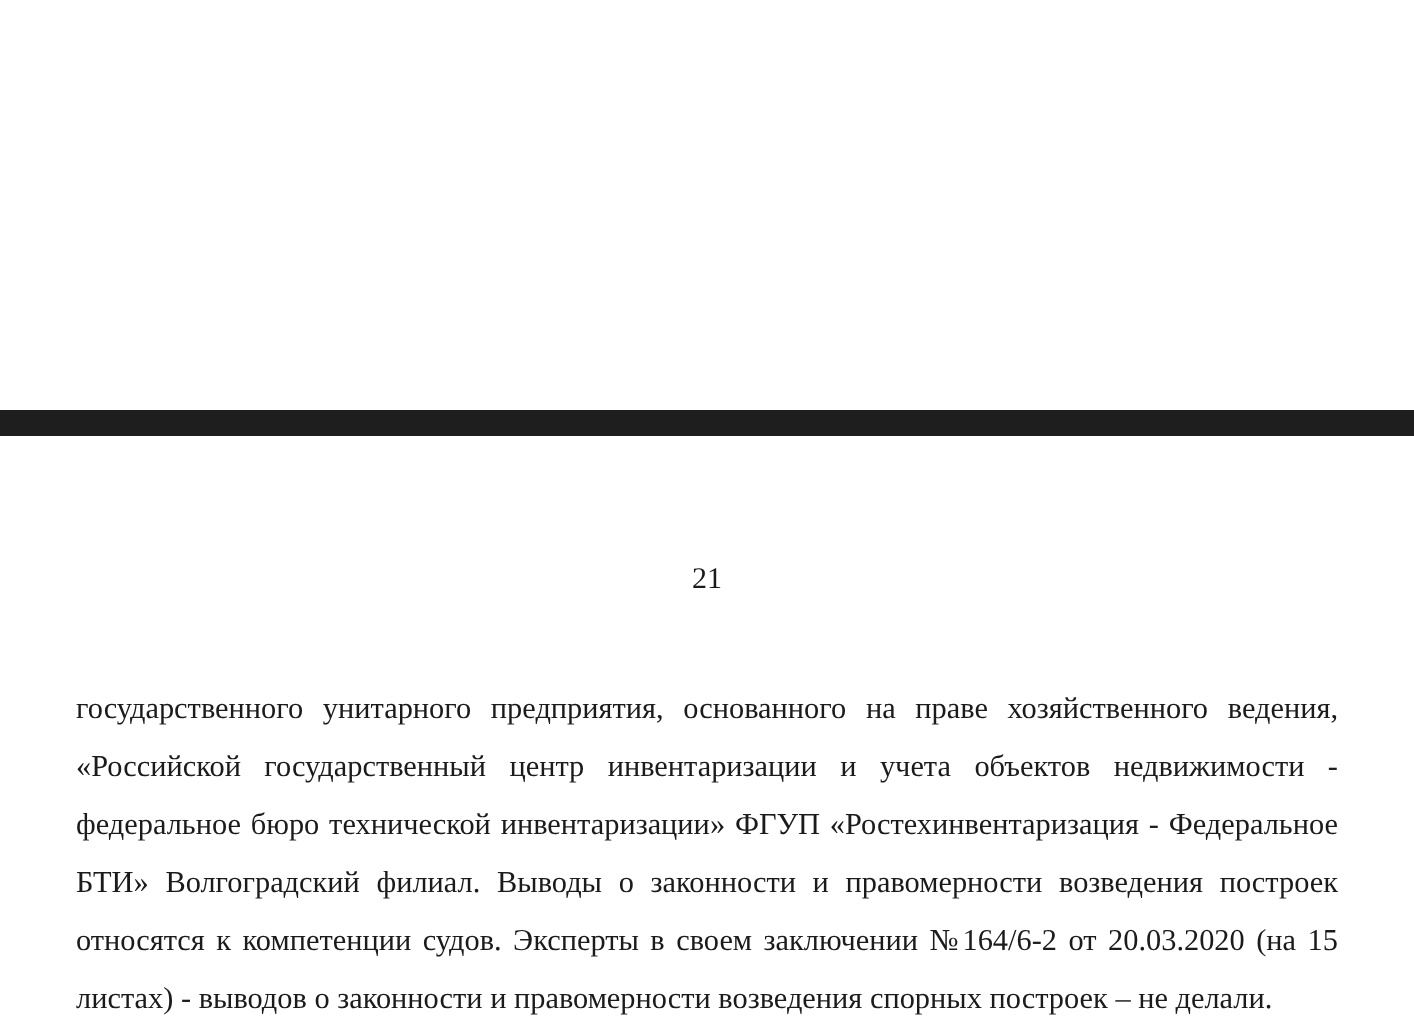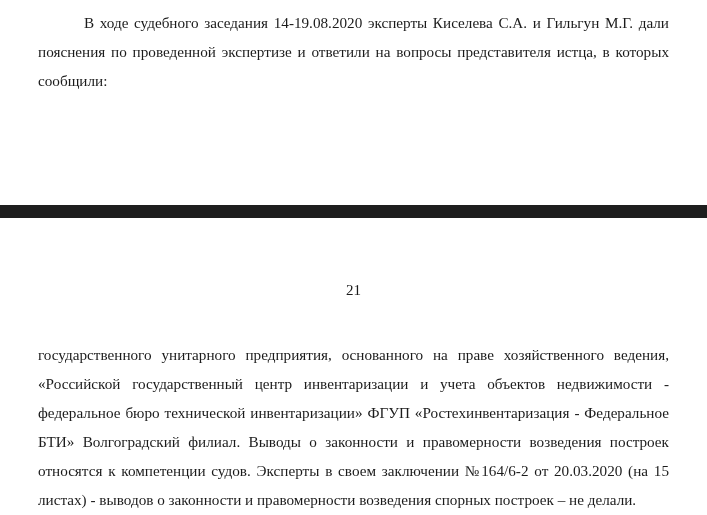--- a/index.html
+++ b/index.html
@@ -70,21 +70,20 @@
   .bottom-body {
     padding-top: 40px;
   }
 </style>
 </head>
 <body>
 
 <div class="page">
 
   <div class="page-top">
-    <p class="para indent">В ходе судебного заседания 14-19.08.2020 эксперты Киселева С.А. и Гильгун М.Г. дали пояснения по проведенной экспертизе и ответили на вопросы представителя истца, в которых сообщили:</p>
   </div>
 
   <div class="band"></div>
 
   <div class="page-bottom">
     <p class="pagenum">21</p>
     <div class="bottom-body">
       <p class="para">государственного унитарного предприятия, основанного на праве хозяйственного ведения, «Российской государственный центр инвентаризации и учета объектов недвижимости - федеральное бюро технической инвентаризации» ФГУП «Ростехинвентаризация - Федеральное БТИ» Волгоградский филиал. Выводы о законности и правомерности возведения построек относятся к компетенции судов. Эксперты в своем заключении №164/6-2 от 20.03.2020 (на 15 листах) - выводов о законности и правомерности возведения спорных построек – не делали.</p>
     </div>
   </div>

